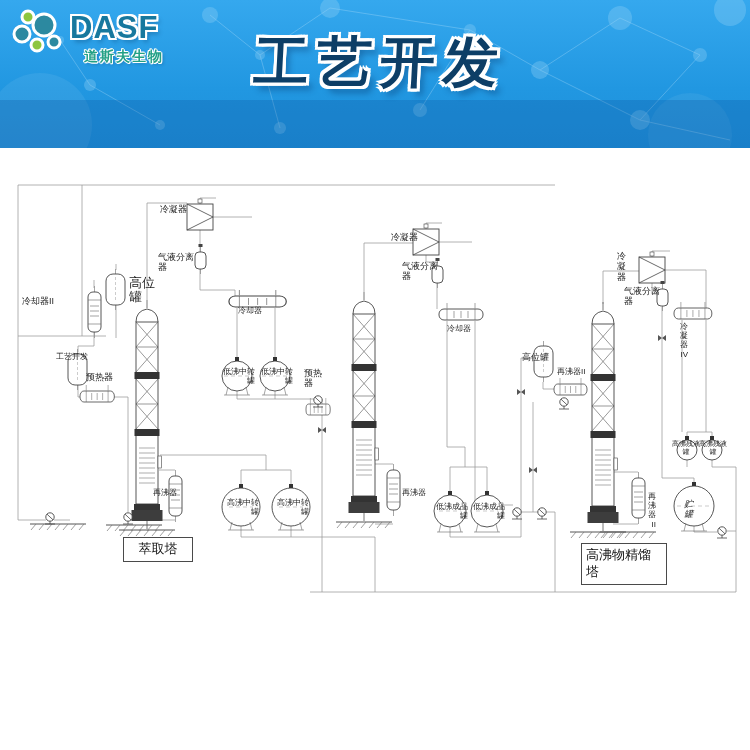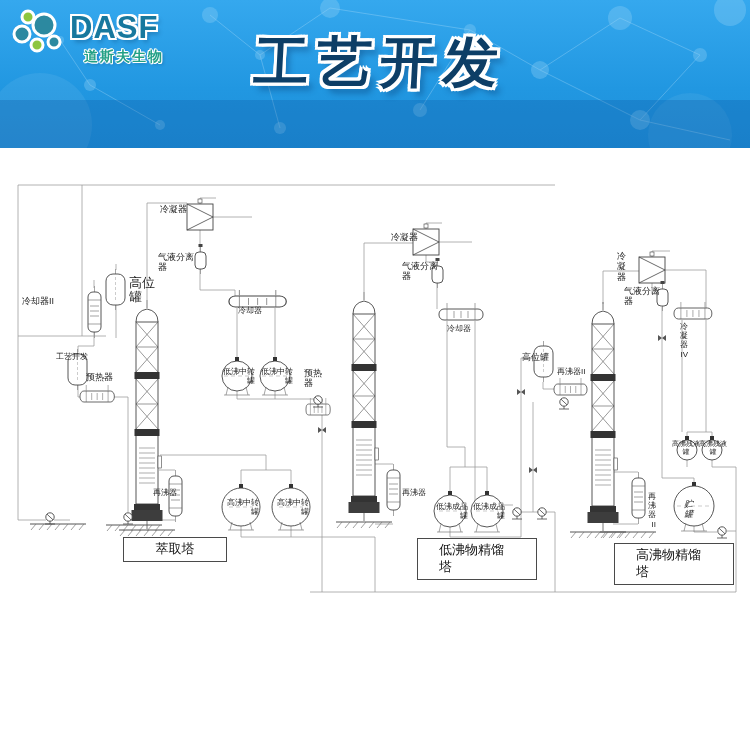--- a/index.html
+++ b/index.html
@@ -26,21 +26,21 @@
       letter-spacing:5px;text-shadow:2px 2px 2px rgba(8,62,120,.6),0 0 2px rgba(255,255,255,.6);}
   
   .diagram{position:absolute;left:10px;top:0;width:616px;height:750px;}
   .pid{position:absolute;left:0;top:148px;}
   .lbl{position:absolute;font-size:9px;line-height:1.15;color:#1d1d1d;}
   .lbl.c{text-align:center;}
   .lbl.s8{font-size:8px;text-align:right;}
   .lbl.s7{font-size:7px;}
   .lbl.big{font-size:13px;line-height:1.1;}
   .tower-box{position:absolute;border:1px solid #4a4a4a;background:#fff;color:#111;
-      font-size:13px;line-height:1.3;padding:3px 21px;}
+      font-size:13px;line-height:1.3;padding:3px 4px;}
   .tower-box.c{text-align:center;}
 </style>
 </head>
 <body>
 
 <div class="stage">
 
   <div class="banner">
     <svg width="750" height="148">
       <g stroke="#bfe4fb" stroke-width="1" opacity="0.3">
@@ -271,26 +271,25 @@
     <div class="lbl s8 c" style="left:263px;top:498px;width:36px;">高沸中转罐</div>
     <div class="tower-box c" style="left:113px;top:537px;width:60px;">萃取塔</div>
 
     <div class="lbl" style="left:381px;top:232px;">冷凝器</div>
     <div class="lbl" style="left:392px;top:261px;width:40px;">气液分离器</div>
     <div class="lbl s8" style="left:437px;top:324px;">冷却器</div>
     <div class="lbl" style="left:294px;top:368px;width:20px;">预热器</div>
     <div class="lbl s8" style="left:392px;top:488px;">再沸器</div>
     <div class="lbl s8 c" style="left:422px;top:502px;width:36px;">低沸成品罐</div>
     <div class="lbl s8 c" style="left:459px;top:502px;width:36px;">低沸成品罐</div>
-    <div class="tower-box" style="left:407px;top:538px;width:76px;">低沸物精馏塔</div>
 
     <div class="lbl" style="left:607px;top:251px;">冷凝器</div>
     <div class="lbl" style="left:614px;top:286px;width:40px;">气液分离器</div>
     <div class="lbl s8" style="left:670px;top:322px;">冷凝器IV</div>
     <div class="lbl" style="left:512px;top:352px;">高位罐</div>
     <div class="lbl s8" style="left:547px;top:367px;">再沸器II</div>
     <div class="lbl s8" style="left:638px;top:492px;">再沸器II</div>
     <div class="lbl s7 c" style="left:660px;top:440px;width:32px;">高沸残液罐</div>
     <div class="lbl s7 c" style="left:687px;top:440px;width:32px;">高沸残液罐</div>
     <div class="lbl" style="left:674px;top:499px;font-style:italic;">贮罐</div>
-    <div class="tower-box" style="left:571px;top:543px;width:76px;margin-left:33px;">高沸物精馏塔</div>
+    <div class="tower-box" style="left:571px;top:543px;width:76px;">高沸物精馏塔</div>
   </div>
 </div>
 
 </body></html>

